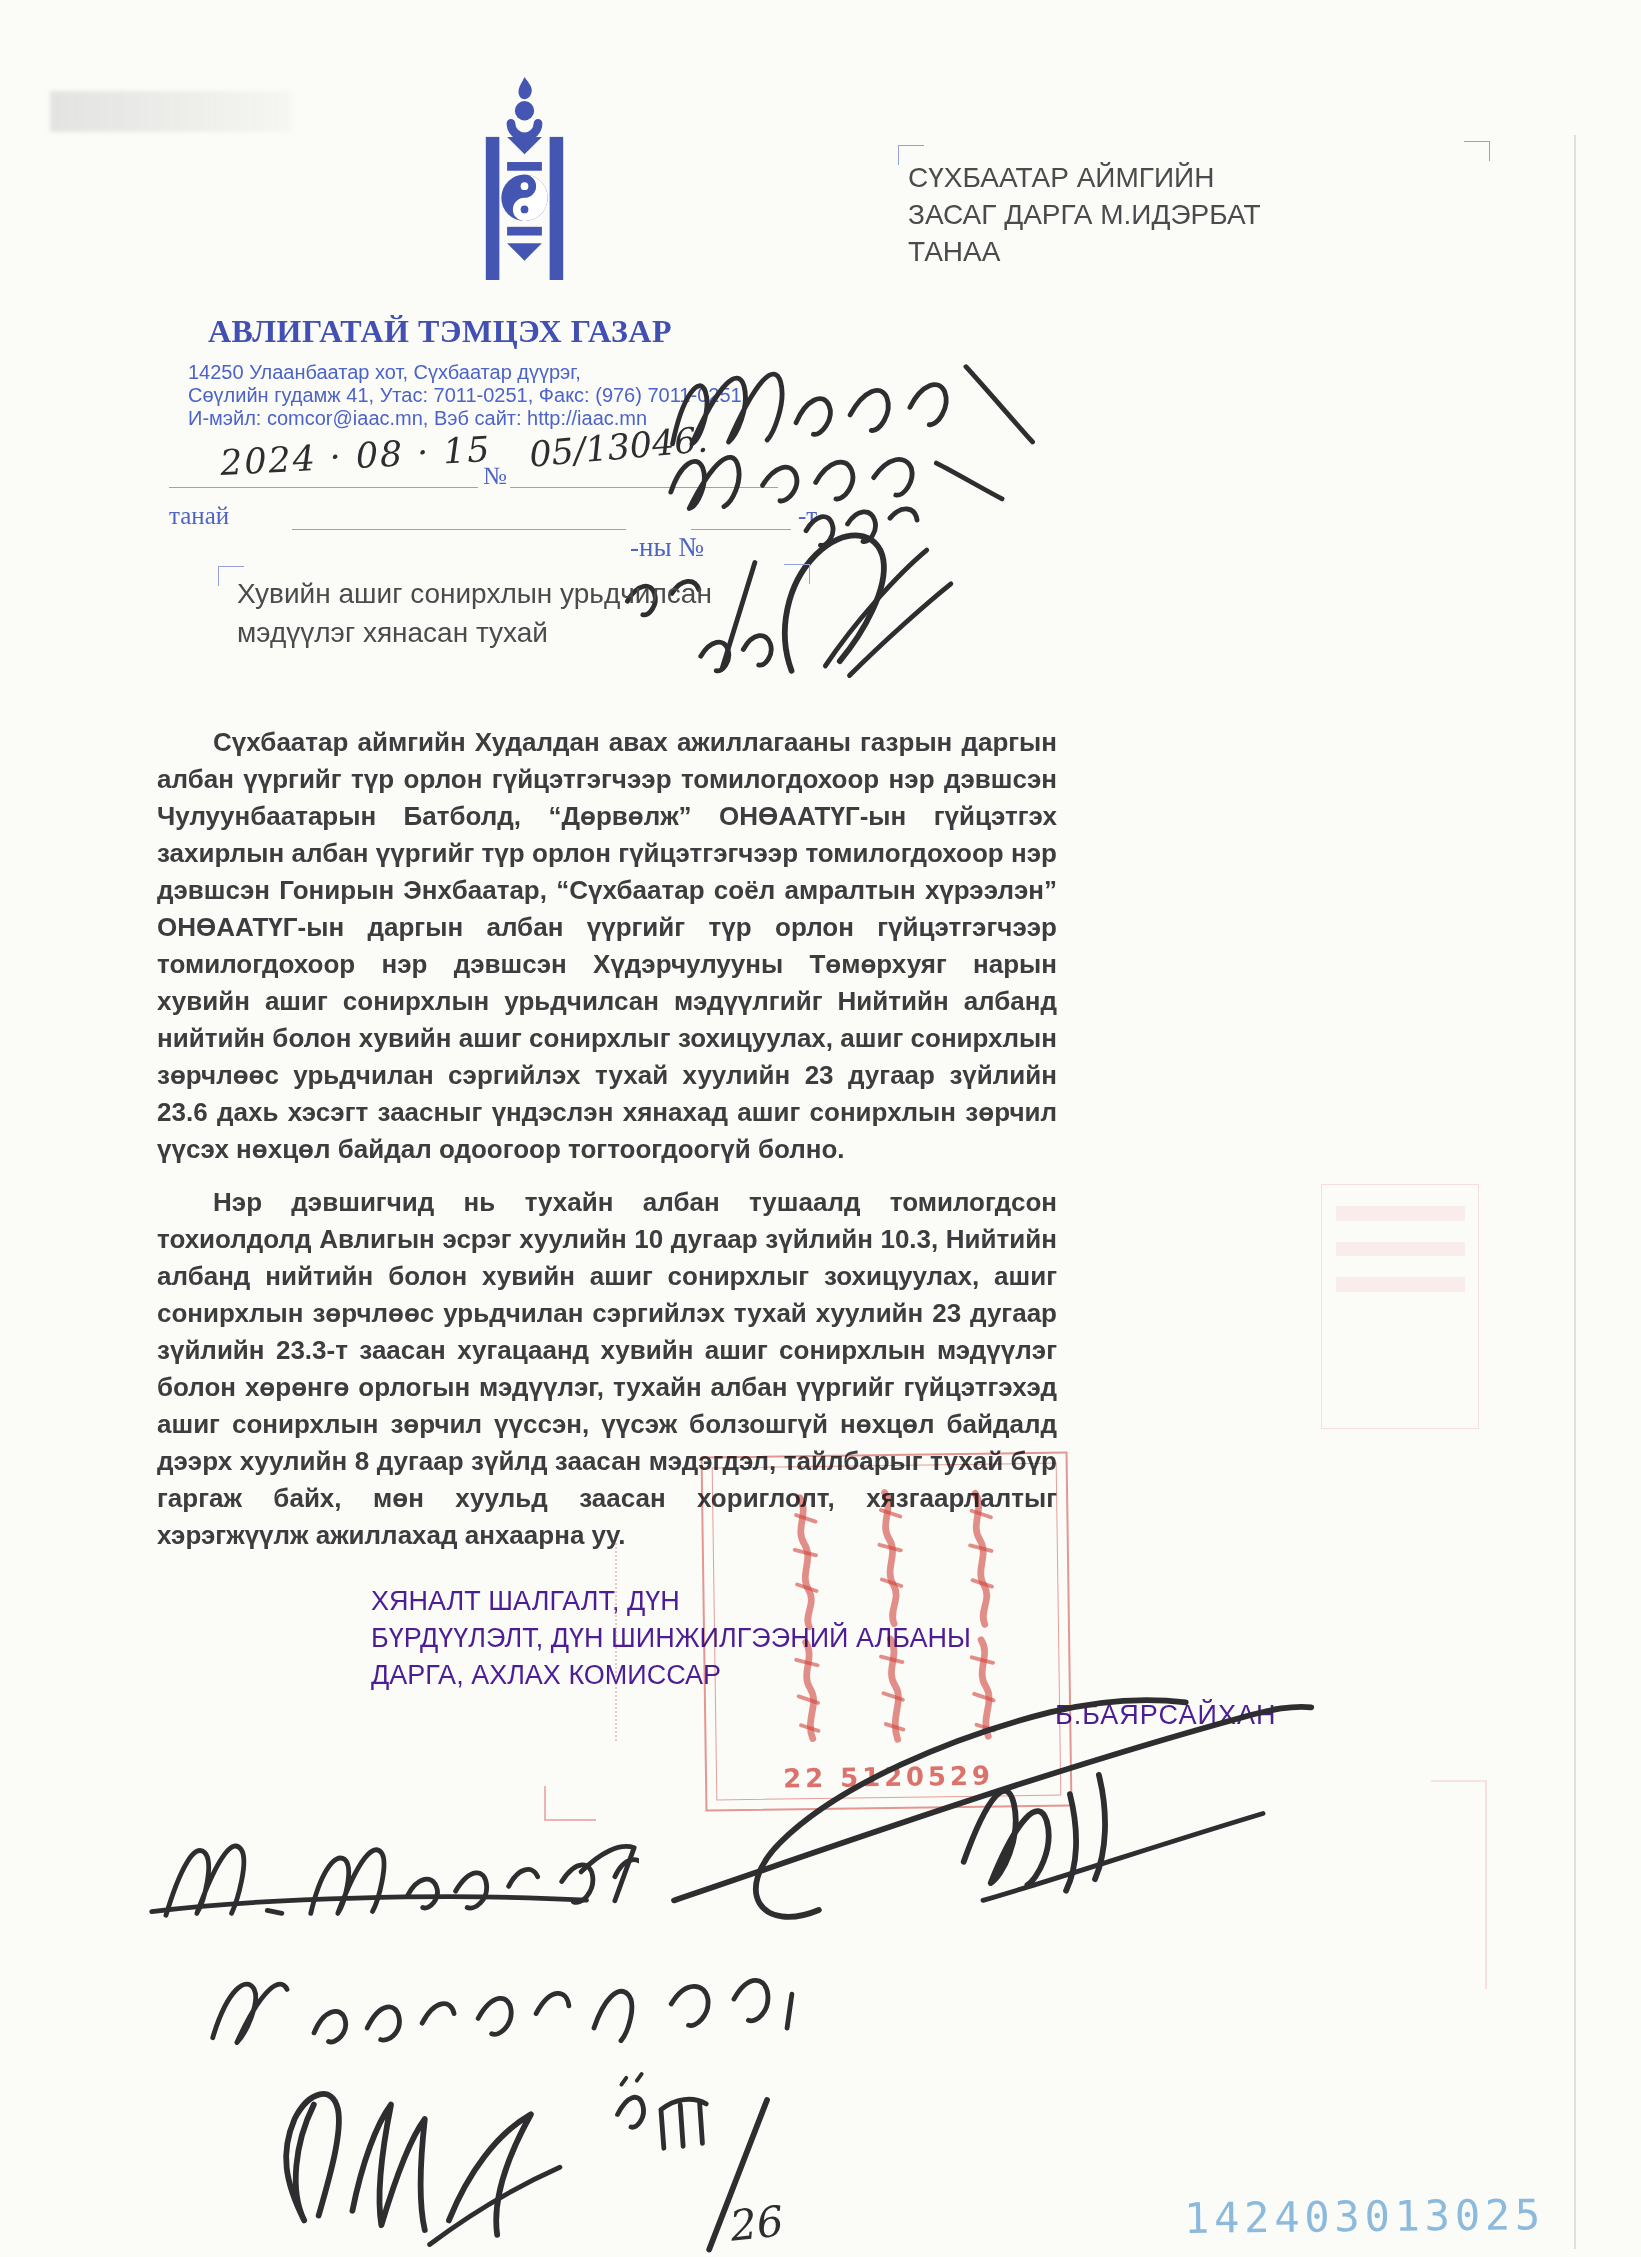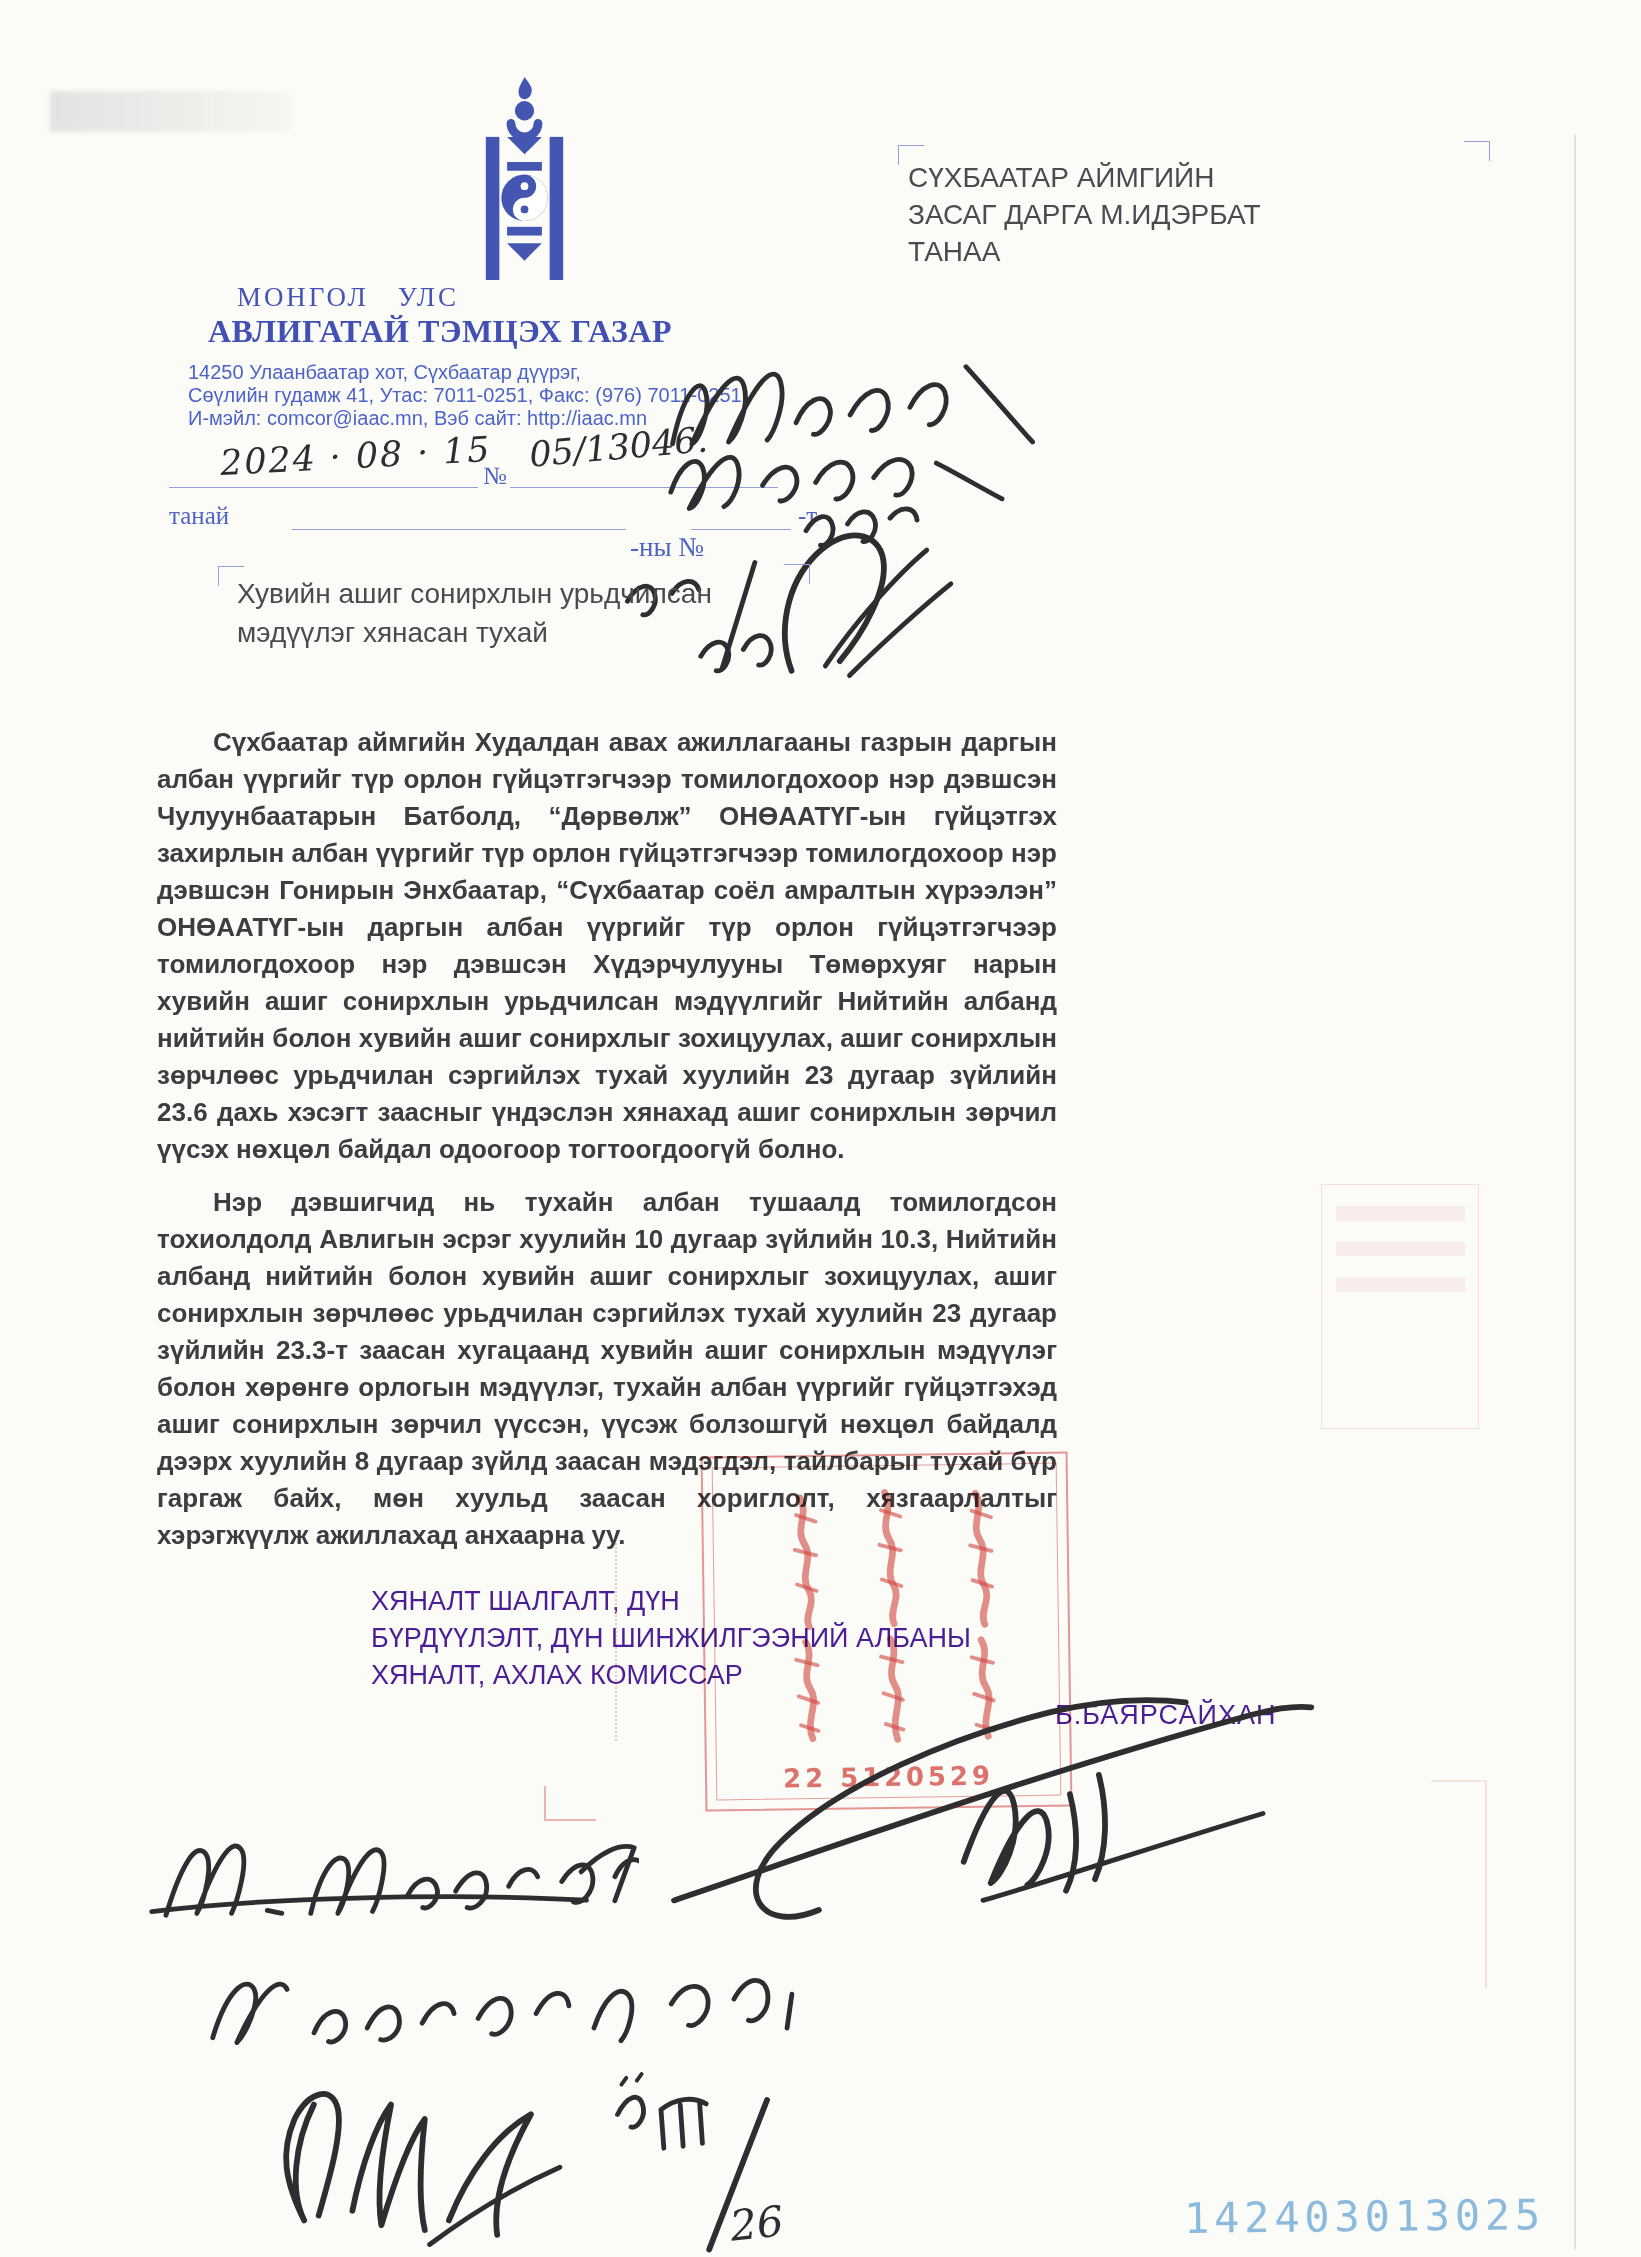--- a/index.html
+++ b/index.html
@@ -56,21 +56,20 @@
       <rect x="32" y="90" width="36" height="9"></rect>
       <circle cx="50" cy="127" r="24"></circle>
       <path d="M50 103 a24 24 0 0 1 0 48 a12 12 0 0 1 0 -24 a12 12 0 0 0 0 -24 Z" fill="#ffffff"></path>
       <circle cx="50" cy="115" r="4" fill="#ffffff"></circle>
       <circle cx="50" cy="139" r="4" fill="#4456b2"></circle>
       <rect x="32" y="157" width="36" height="9"></rect>
       <polygon points="32,174 68,174 50,192"></polygon>
     </g>
   </svg>
 
-  <div class="abs ctr serifblue" style="left:237px;top:282px;width:579px;font-size:27px;letter-spacing:2.9px;word-spacing:19.3px;color:#4553b4;">МОНГОЛ УЛС</div>
   <div class="abs ctr serifblue" style="left:208px;top:313px;width:637px;font-size:32px;font-weight:bold;letter-spacing:0.5px;color:#4150b2;">АВЛИГАТАЙ ТЭМЦЭХ ГАЗАР</div>
   <div class="abs ctr" style="left:188px;top:361px;width:676px;font-size:20px;line-height:23px;color:#4c63c8;">
     <div>14250 Улаанбаатар хот,  Сүхбаатар дүүрэг,</div>
     <div>Сөүлийн гудамж 41, Утас: 7011-0251, Факс: (976) 7011-0251,</div>
     <div>И-мэйл: comcor@iaac.mn, Вэб сайт: http://iaac.mn</div>
   </div>
 
   <div class="abs hand" style="left:220px;top:436px;font-size:35px;letter-spacing:1.9px;transform:rotate(-3deg);">2024 · 08 · 15</div>
   <div class="abs uline" style="left:169px;top:462px;width:309px;height:25px;"></div>
   <div class="abs serifblue" style="left:483px;top:462px;font-size:25px;">№</div>
@@ -115,21 +114,21 @@
   </div>
 
   <div class="abs bodytext" style="left:157px;top:724px;width:900px;font-weight:bold;">
     <p>Сүхбаатар аймгийн Худалдан авах ажиллагааны газрын даргын албан үүргийг түр орлон гүйцэтгэгчээр томилогдохоор нэр дэвшсэн Чулуунбаатарын Батболд, “Дөрвөлж” ОНӨААТҮГ-ын гүйцэтгэх захирлын албан үүргийг түр орлон гүйцэтгэгчээр томилогдохоор нэр дэвшсэн Гонирын Энхбаатар, “Сүхбаатар соёл амралтын хүрээлэн” ОНӨААТҮГ-ын даргын албан үүргийг түр орлон гүйцэтгэгчээр томилогдохоор нэр дэвшсэн Хүдэрчулууны Төмөрхуяг нарын хувийн ашиг сонирхлын урьдчилсан мэдүүлгийг Нийтийн албанд нийтийн болон хувийн ашиг сонирхлыг зохицуулах, ашиг сонирхлын зөрчлөөс урьдчилан сэргийлэх тухай хуулийн 23 дугаар зүйлийн 23.6 дахь хэсэгт заасныг үндэслэн хянахад ашиг сонирхлын зөрчил үүсэх нөхцөл байдал одоогоор тогтоогдоогүй болно.</p>
     <p>Нэр дэвшигчид нь тухайн албан тушаалд томилогдсон тохиолдолд Авлигын эсрэг хуулийн 10 дугаар зүйлийн 10.3, Нийтийн албанд нийтийн болон хувийн ашиг сонирхлыг зохицуулах, ашиг сонирхлын зөрчлөөс урьдчилан сэргийлэх тухай хуулийн 23 дугаар зүйлийн 23.3-т заасан хугацаанд хувийн ашиг сонирхлын мэдүүлэг болон хөрөнгө орлогын мэдүүлэг,  тухайн албан үүргийг гүйцэтгэхэд ашиг сонирхлын зөрчил үүссэн, үүсэж болзошгүй нөхцөл байдалд дээрх хуулийн 8 дугаар зүйлд заасан мэдэгдэл, тайлбарыг тухай бүр гаргаж байх, мөн хуульд заасан хориглолт, хязгаарлалтыг хэрэгжүүлж ажиллахад анхаарна уу.</p>
   </div>
 
   <div class="abs closing" style="left:371px;top:1583px;">
     <div>ХЯНАЛТ ШАЛГАЛТ, ДҮН</div>
     <div>БҮРДҮҮЛЭЛТ, ДҮН ШИНЖИЛГЭЭНИЙ АЛБАНЫ</div>
-    <div>ХЯНАЛТ, АХЛАХ КОМИССАР</div>
+    <div>ДАРГА, АХЛАХ КОМИССАР</div>
   </div>
   <div class="abs closing" style="left:1055px;top:1697px;letter-spacing:1px;">Б.БАЯРСАЙХАН</div>
 
   <div class="abs stamp" style="left:703px;top:1454px;width:363px;height:351px;">
     <div class="inner"></div>
     <svg class="redink" width="363" height="351" viewBox="0 0 376 364">
       <path stroke-width="7" d="M100 42 C110 58 94 74 104 90 C114 106 98 122 108 138 C116 152 102 164 108 176"></path>
       <path stroke-width="7" d="M104 192 C114 208 98 224 108 240 C118 256 102 272 110 292"></path>
       <path stroke-width="4" d="M96 60 l20 7 M94 96 l22 6 M96 132 l20 7 M94 210 l22 6 M96 248 l20 7 M98 278 l18 6"></path>
       <path stroke-width="7" d="M188 38 C198 54 182 70 192 86 C202 102 186 118 196 134 C204 148 190 160 196 174"></path>

